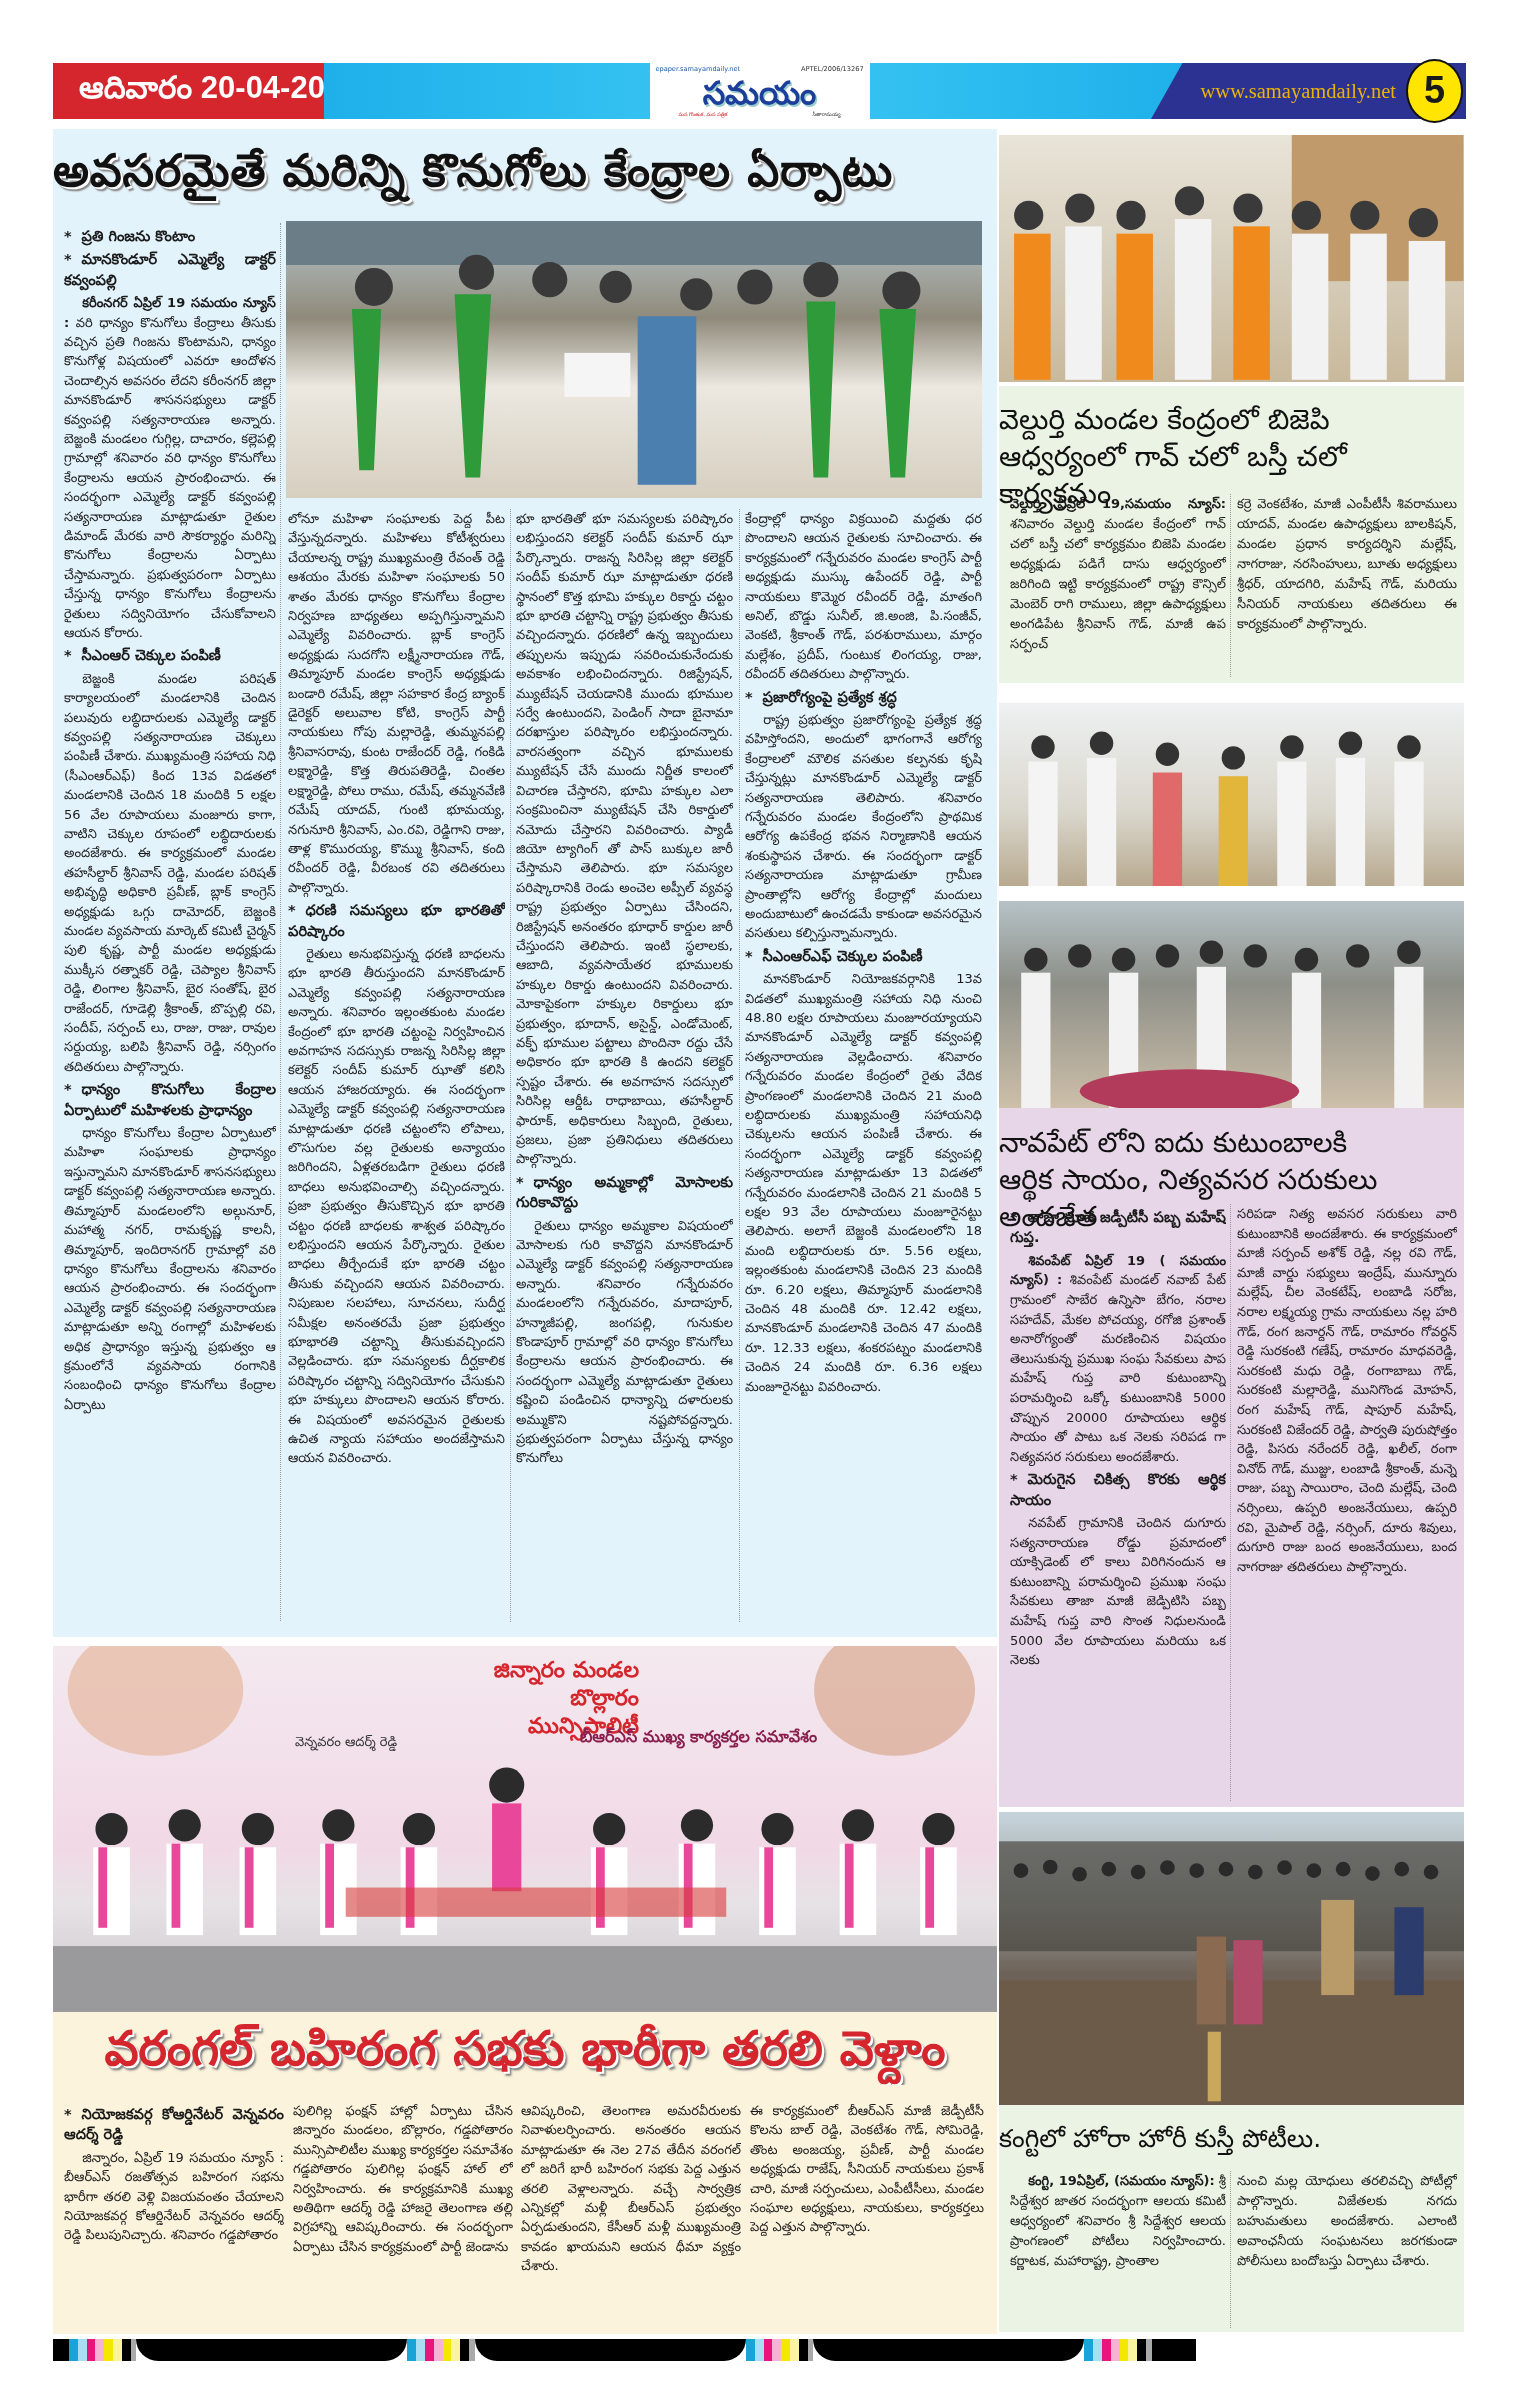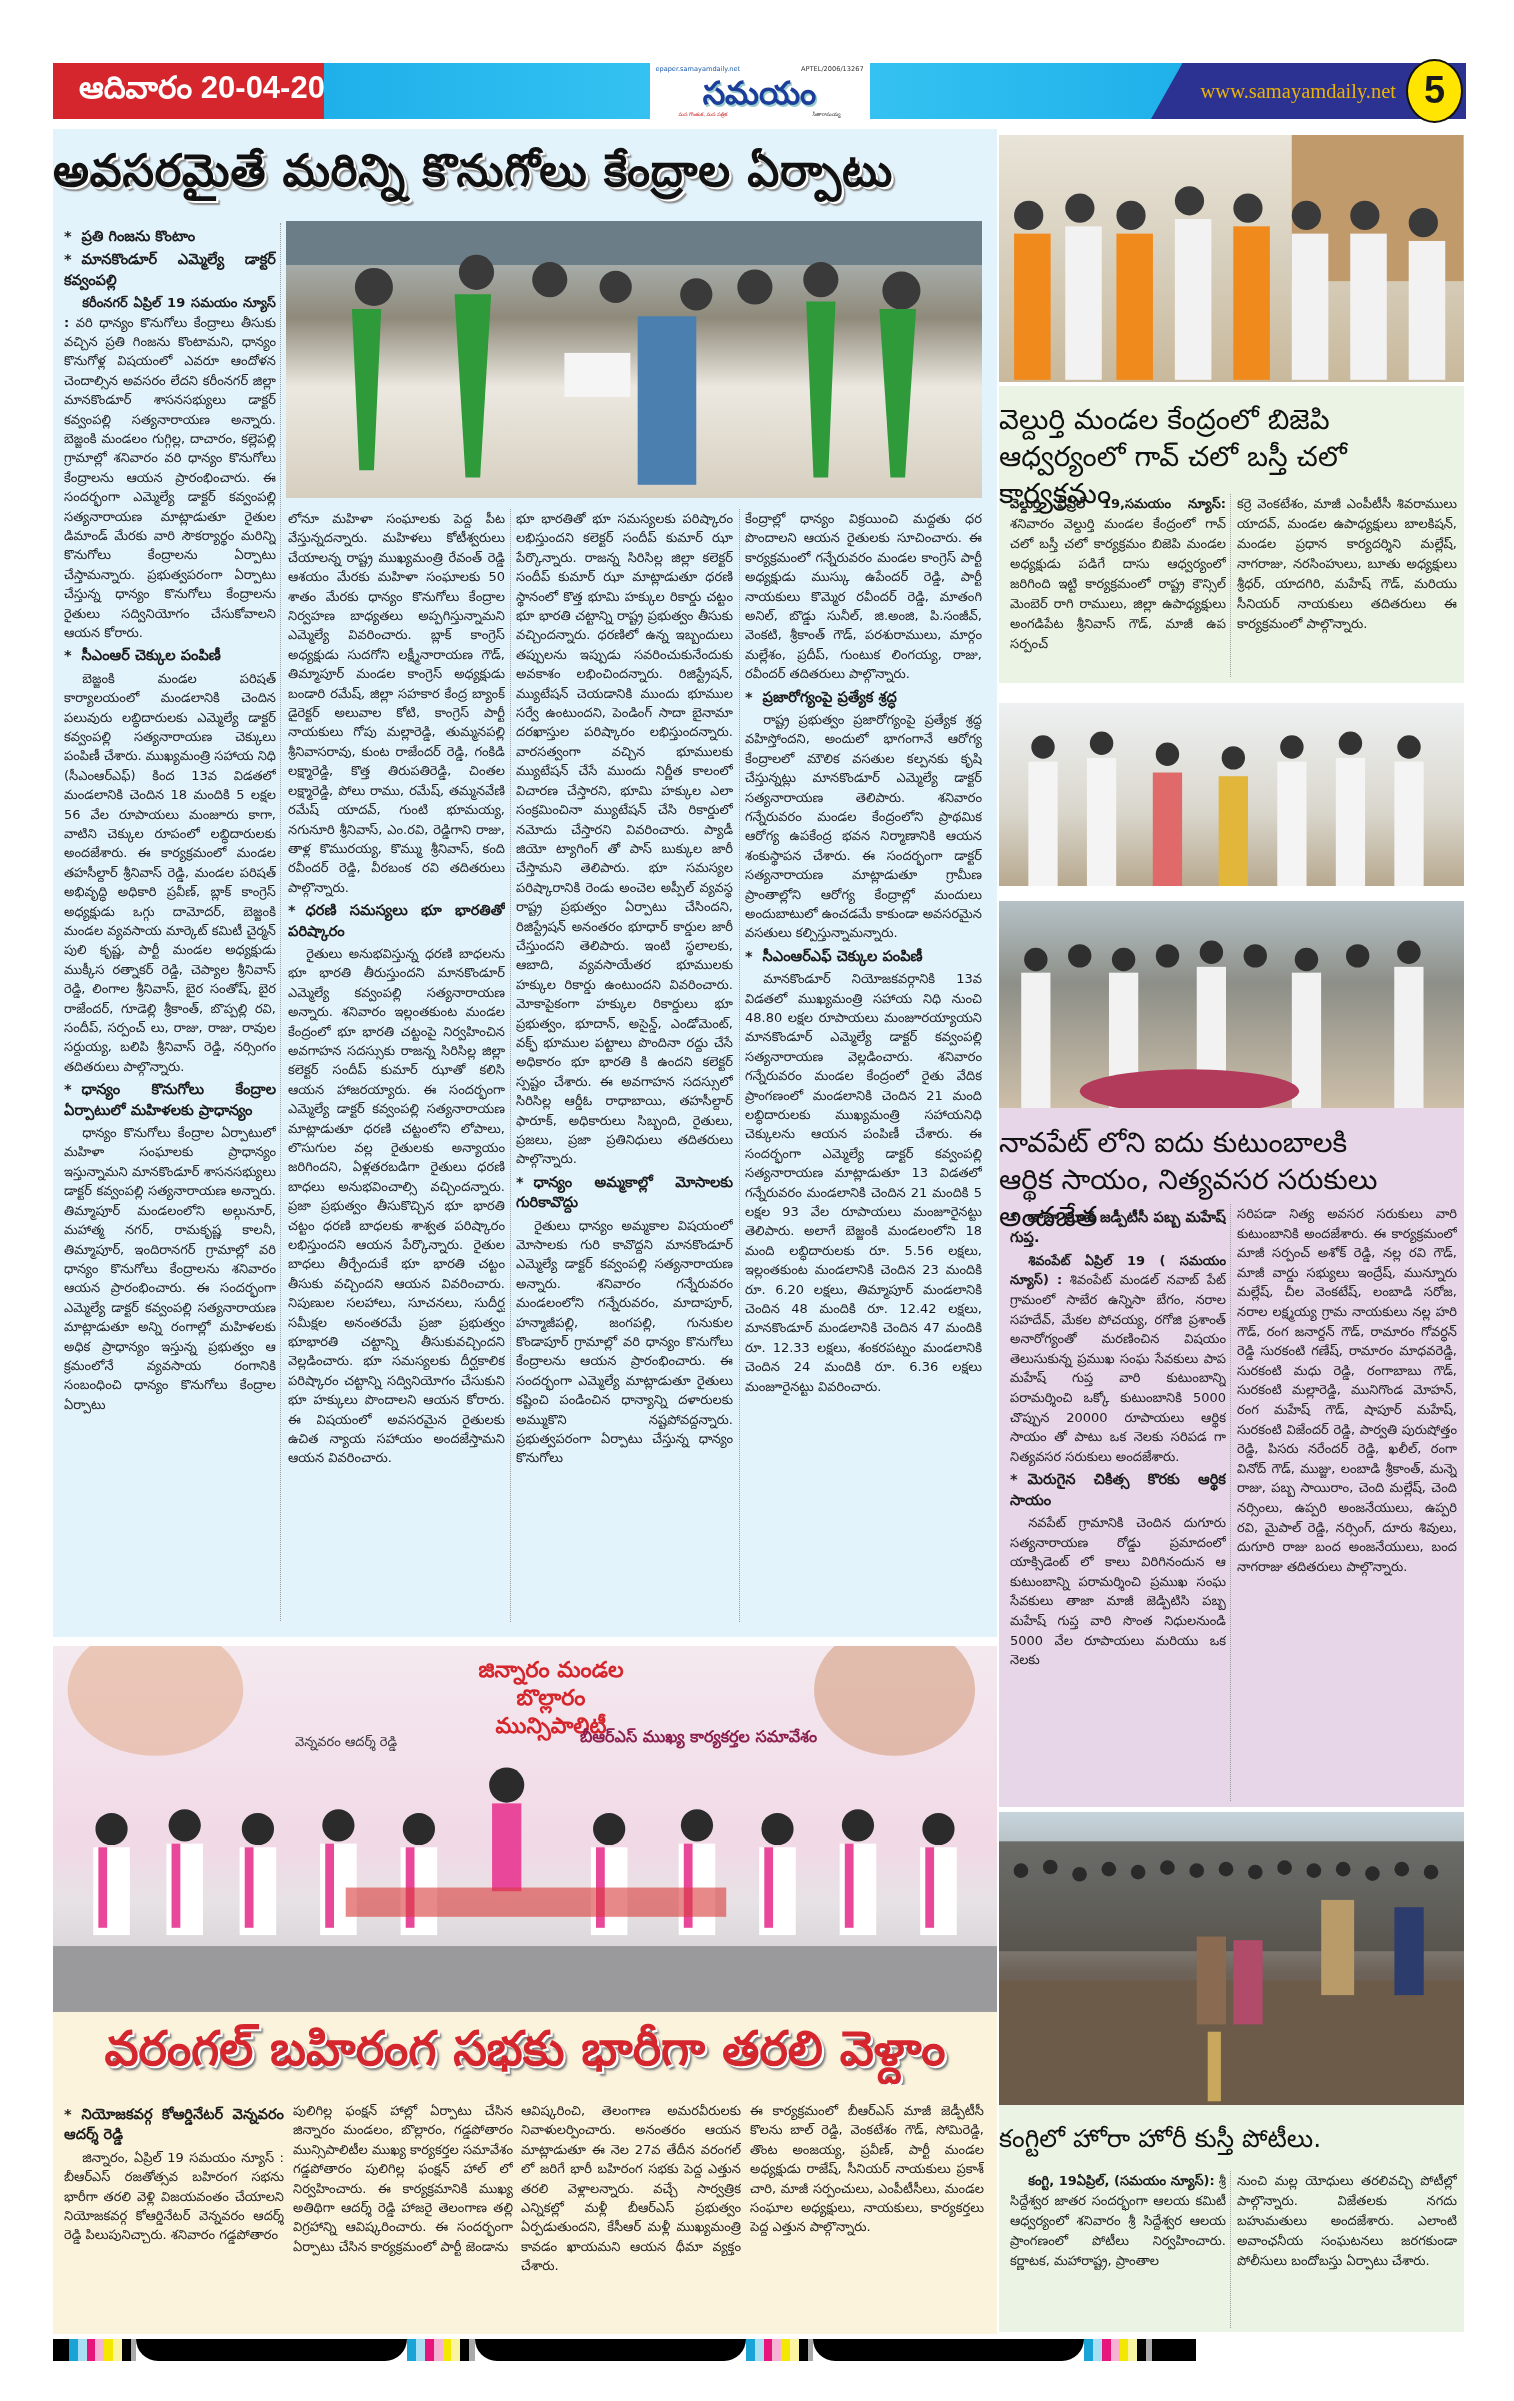--- a/index.html
+++ b/index.html
@@ -212,21 +212,21 @@
     <p><span class="dateline">శివంపేట్ ఏప్రిల్ 19 ( సమయం న్యూస్) :</span> <span>శివంపేట్ మండల్ నవాబ్ పేట్ గ్రామంలో సాబేర ఉన్నిసా బేగం, నరాల సహదేవ్, మేకల పోచయ్య, రగోజి ప్రశాంత్ అనారోగ్యంతో మరణించిన విషయం తెలుసుకున్న ప్రముఖ సంఘ సేవకులు పాప మహేష్ గుప్త వారి కుటుంబాన్ని పరామర్శించి ఒక్కో కుటుంబానికి 5000 చొప్పున 20000 రూపాయలు ఆర్థిక సాయం తో పాటు ఒక నెలకు సరిపడ గా నిత్యవసర సరుకులు అందజేశారు.</span></p>
     <div class="sub"><span class="star">*</span><span>మెరుగైన చికిత్స కొరకు ఆర్థిక సాయం</span></div>
     <p>నవపేట్ గ్రామానికి చెందిన దుగూరు సత్యనారాయణ రోడ్డు ప్రమాదంలో యాక్సిడెంట్ లో కాలు విరిగినందున ఆ కుటుంబాన్ని పరామర్శించి ప్రముఖ సంఘ సేవకులు తాజా మాజీ జెడ్పిటిసి పబ్బ మహేష్ గుప్త వారి సొంత నిధులనుండి 5000 వేల రూపాయలు మరియు ఒక నెలకు</p>
   </div>
   <div class="vrule" style="left:1230px;top:1204px;height:597px"></div>
   <div class="col" style="left:1237px;top:1204px;width:220px;height:597px;font-size:13px;line-height:19.6px">
     <p class="noind">సరిపడా నిత్య అవసర సరుకులు వారి కుటుంబానికి అందజేశారు. ఈ కార్యక్రమంలో మాజీ సర్పంచ్ అశోక్ రెడ్డి, నల్ల రవి గౌడ్, మాజీ వార్డు సభ్యులు ఇంద్రేష్, మున్నూరు మల్లేష్, చీల వెంకటేష్, లంబాడి సరోజ, నరాల లక్ష్మయ్య గ్రామ నాయకులు నల్ల హరి గౌడ్, రంగ జనార్దన్ గౌడ్, రామారం గోవర్ధన్ రెడ్డి సురకంటి గణేష్, రామారం మాధవరెడ్డి, సురకంటి మధు రెడ్డి, రంగాబాబు గౌడ్, సురకంటి మల్లారెడ్డి, మునిగొండ మోహన్, రంగ మహేష్ గౌడ్, షాపూర్ మహేష్, సురకంటి విజేందర్ రెడ్డి, పార్వతి పురుషోత్తం రెడ్డి, పిసరు నరేందర్ రెడ్డి, ఖలీల్, రంగా వినోద్ గౌడ్, ముజ్జు, లంబాడి శ్రీకాంత్, మన్నె రాజు, పబ్బ సాయిరాం, చెంది మల్లేష్, చెంది నర్సింలు, ఉప్పరి అంజనేయులు, ఉప్పరి రవి, మైపాల్ రెడ్డి, నర్సింగ్, దూరు శివులు, దుగూరి రాజు బంద అంజనేయులు, బంద నాగరాజు తదితరులు పాల్గొన్నారు.</p>
   </div>
 
   <div class="photo" style="left:53px;top:1646px;width:944px;height:366px;background:linear-gradient(180deg,#f4e9ef 0%,#f1d9e6 55%,#e7e2e5 70%,#c9c6c8 100%)">
-    <div style="position:absolute;left:410px;top:10.2px;color:#d4262c;font-size:22px;font-weight:bold;line-height:28px;text-align:center;width:176px">
+    <div style="position:absolute;left:410px;top:10.2px;color:#d4262c;font-size:22px;font-weight:bold;line-height:28px;text-align:right;width:176px">
       <div>జిన్నారం మండల</div>
       <div>బొల్లారం మున్సిపాలిటీ</div>
     </div>
     <div style="position:absolute;left:527px;top:81px;color:#8a1e4e;font-size:16px;font-weight:bold">బీఆర్ఎస్ ముఖ్య కార్యకర్తల సమావేశం</div>
     <div style="position:absolute;left:242px;top:88px;color:#333;font-size:13px">వెన్నవరం ఆదర్శ్ రెడ్డి</div>
     <svg width="944" height="366" style="position:absolute;left:0;top:0" viewBox="0 0 1290 500">
       <ellipse cx="140" cy="60" rx="120" ry="90" fill="#e6b8a0" opacity=".7"></ellipse>
       <ellipse cx="1150" cy="60" rx="110" ry="90" fill="#d8a890" opacity=".7"></ellipse>
       <g fill="#2b2b2b">
           <circle cx="80" cy="250" r="22"></circle>

